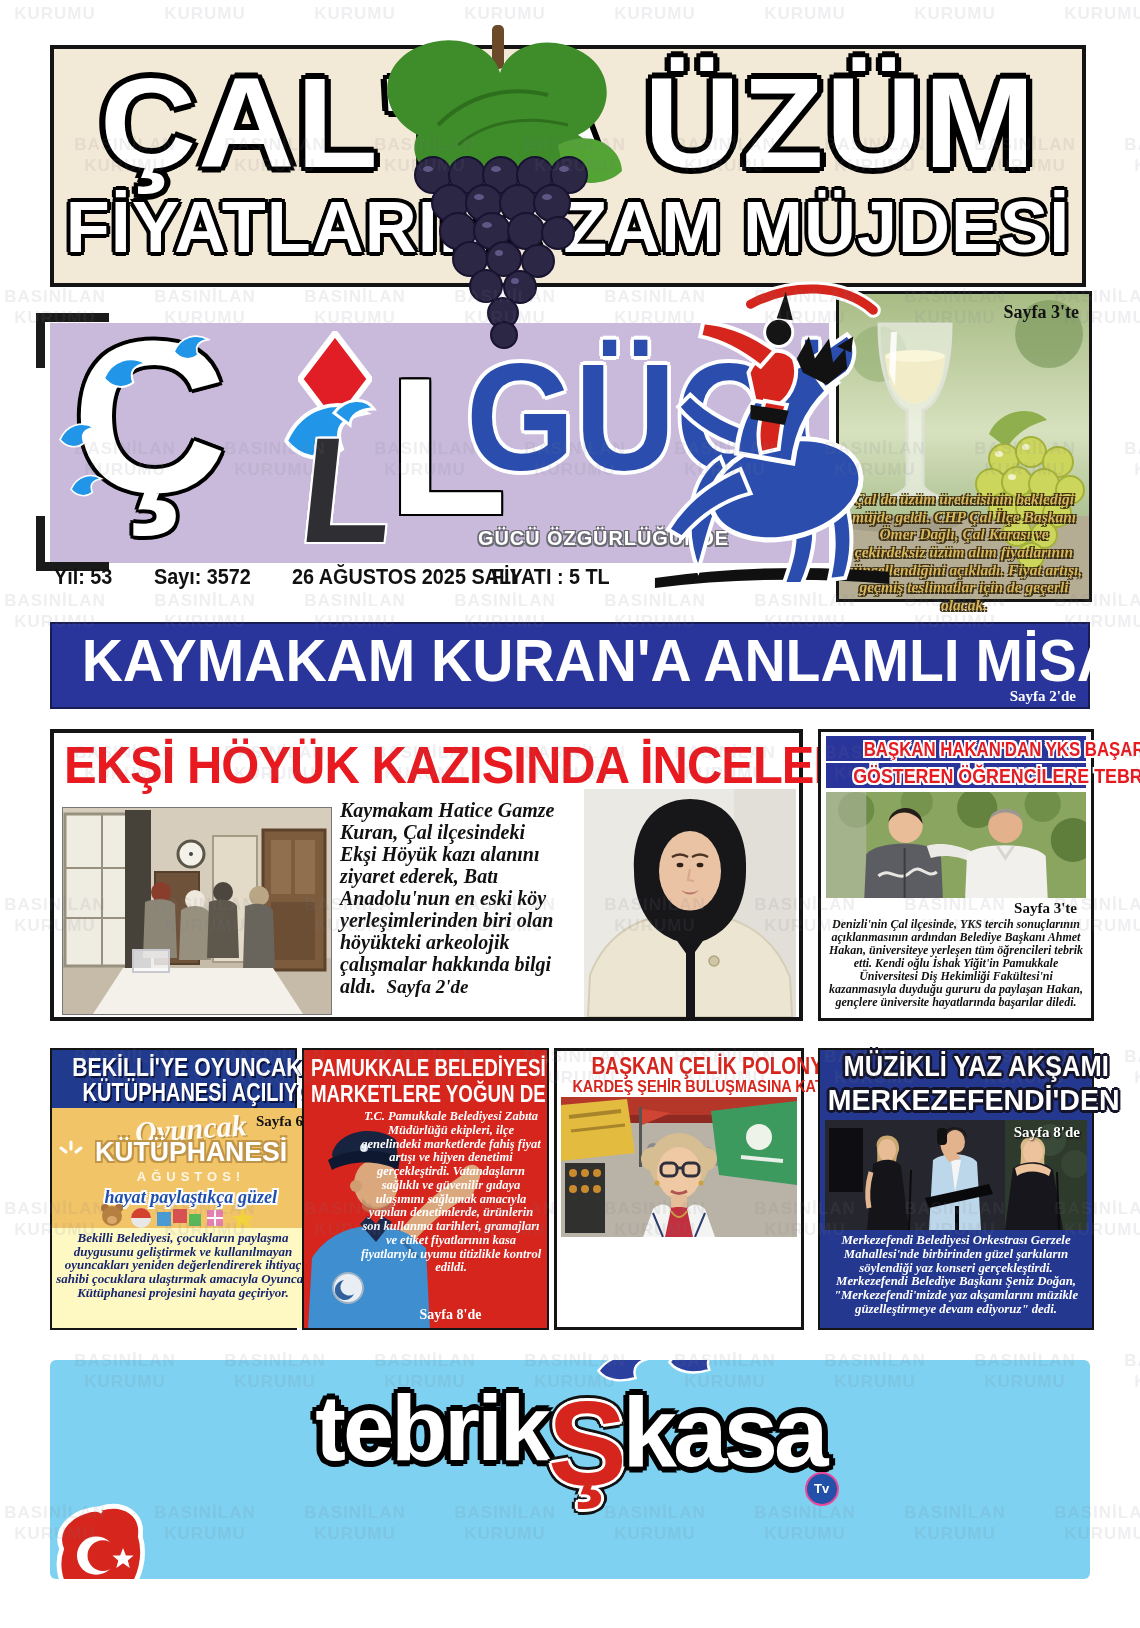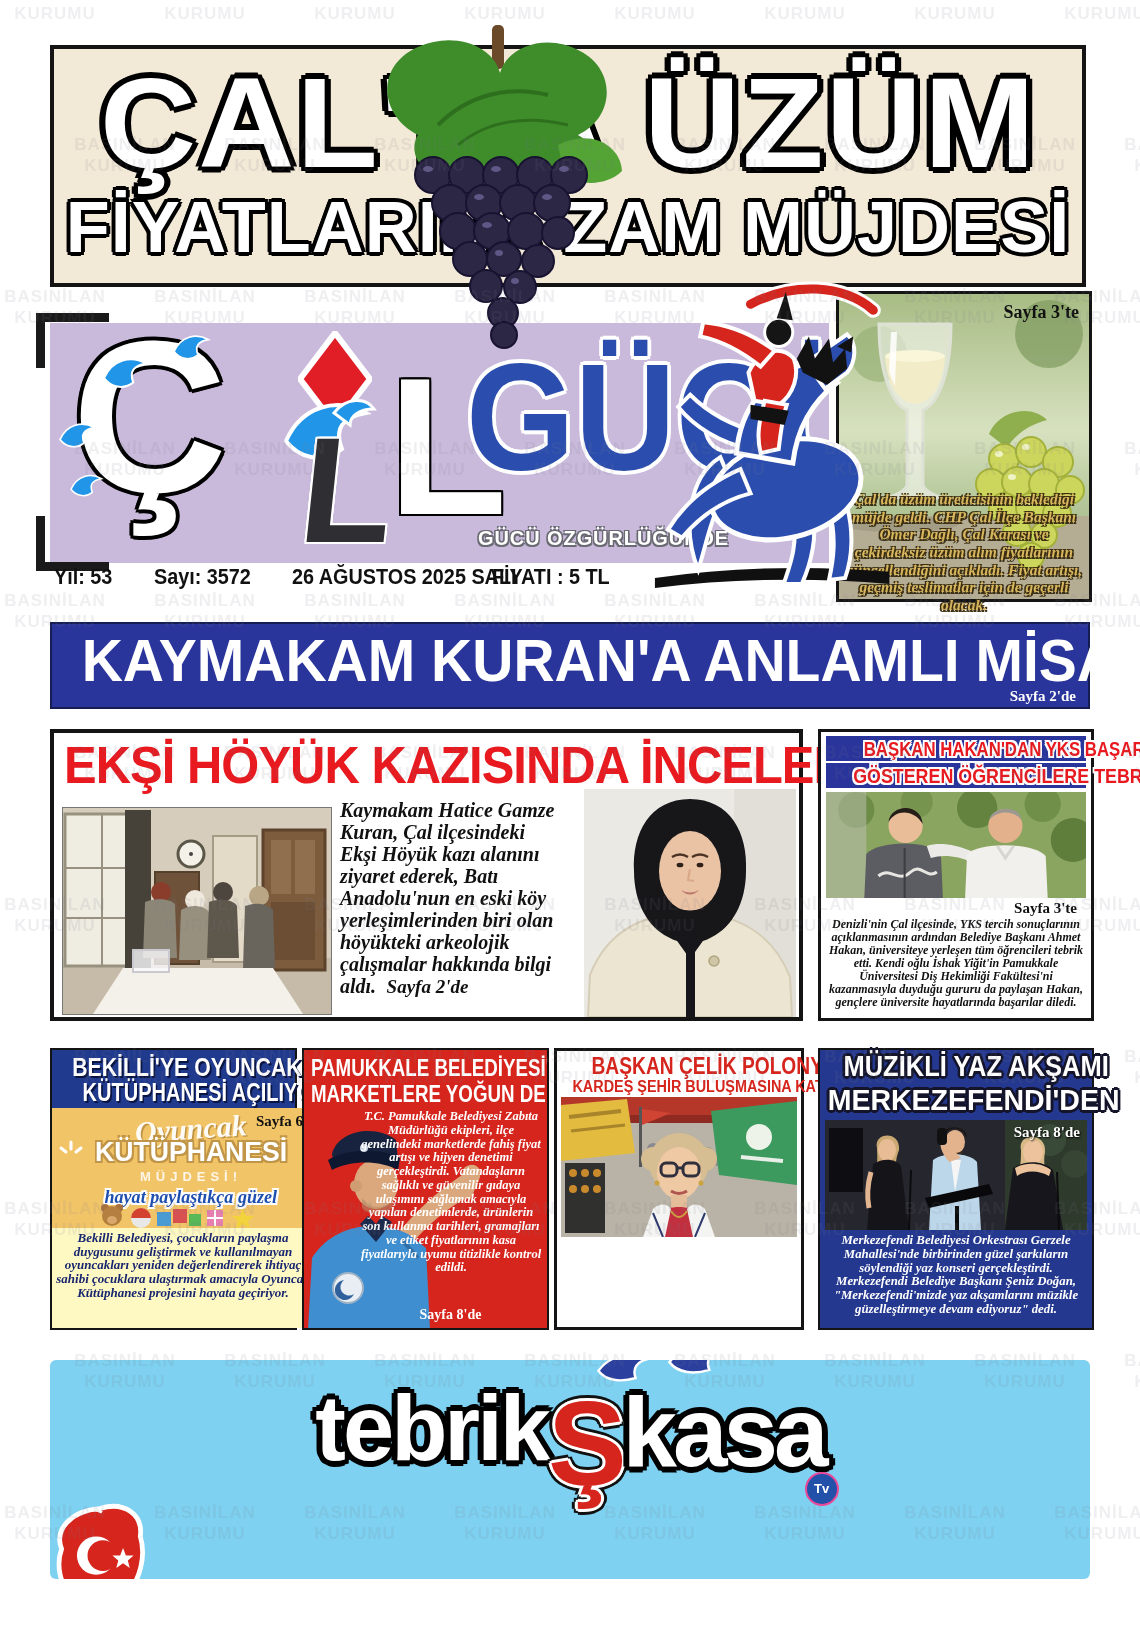--- a/index.html
+++ b/index.html
@@ -302,21 +302,21 @@
   </div>
   <div class="abs" style="left:0;top:58px;width:278px;height:120px;background:#f2c468;overflow:hidden">
     <span class="serifb" style="position:absolute;top:5px;right:7px;font-size:15px;color:#111">Sayfa 6'da</span>
     <div class="ctr" style="margin-top:4px">
       <span style="display:inline-block;font-family:'Liberation Serif',serif;font-style:italic;font-weight:700;font-size:30px;color:rgba(255,255,255,.95);transform:rotate(-4deg);text-shadow:1.5px 1.5px 0 #c09548">Oyuncak</span>
     </div>
     <div class="ctr" style="margin-top:-8px">
       <span class="hd oltan" style="font-size:28px;color:#fff;transform:scaleX(.95)">KÜTÜPHANESİ</span>
     </div>
     <div class="ctr" style="margin-top:1px">
-      <span style="font-weight:bold;font-size:13px;color:#fdf6e8;letter-spacing:5px">MÜJDESİ!</span>
+      <span style="font-weight:bold;font-size:13px;color:#fdf6e8;letter-spacing:5px">AĞUSTOS!</span>
     </div>
     <div class="ctr" style="margin-top:2px">
       <span class="hd olw2 bodytext" style="font-size:19px;color:#1f4fae;transform:scaleX(.95)">hayat paylaştıkça güzel</span>
     </div>
     <svg style="position:absolute;left:45px;bottom:-2px" width="160" height="30" viewBox="0 0 160 30">
       <circle cx="8" cy="8" r="4" fill="#a9713d"></circle>
         <circle cx="22" cy="8" r="4" fill="#a9713d"></circle>
       <circle cx="15" cy="16" r="10" fill="#b5803f"></circle>
         <ellipse cx="15" cy="20" rx="5" ry="4" fill="#d9a86b"></ellipse>
       <circle cx="44" cy="18" r="10" fill="#e8e8e8"></circle>

